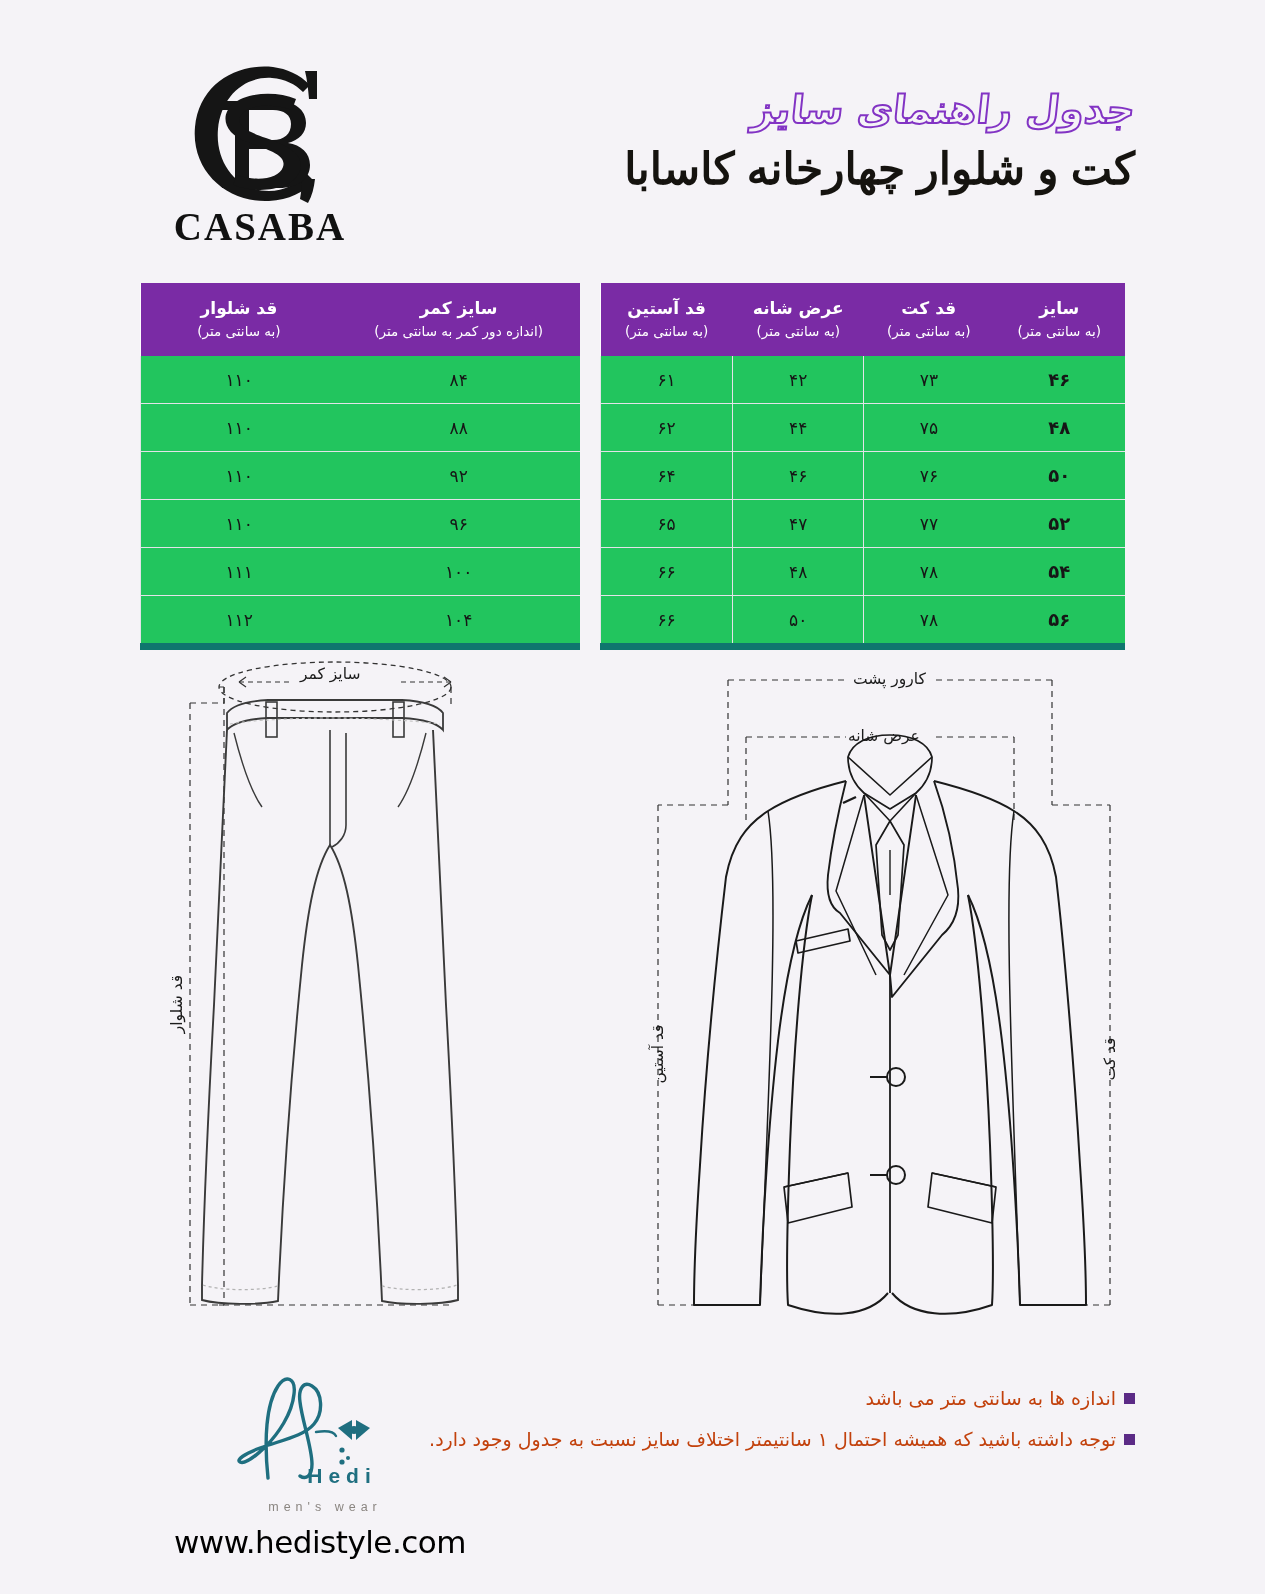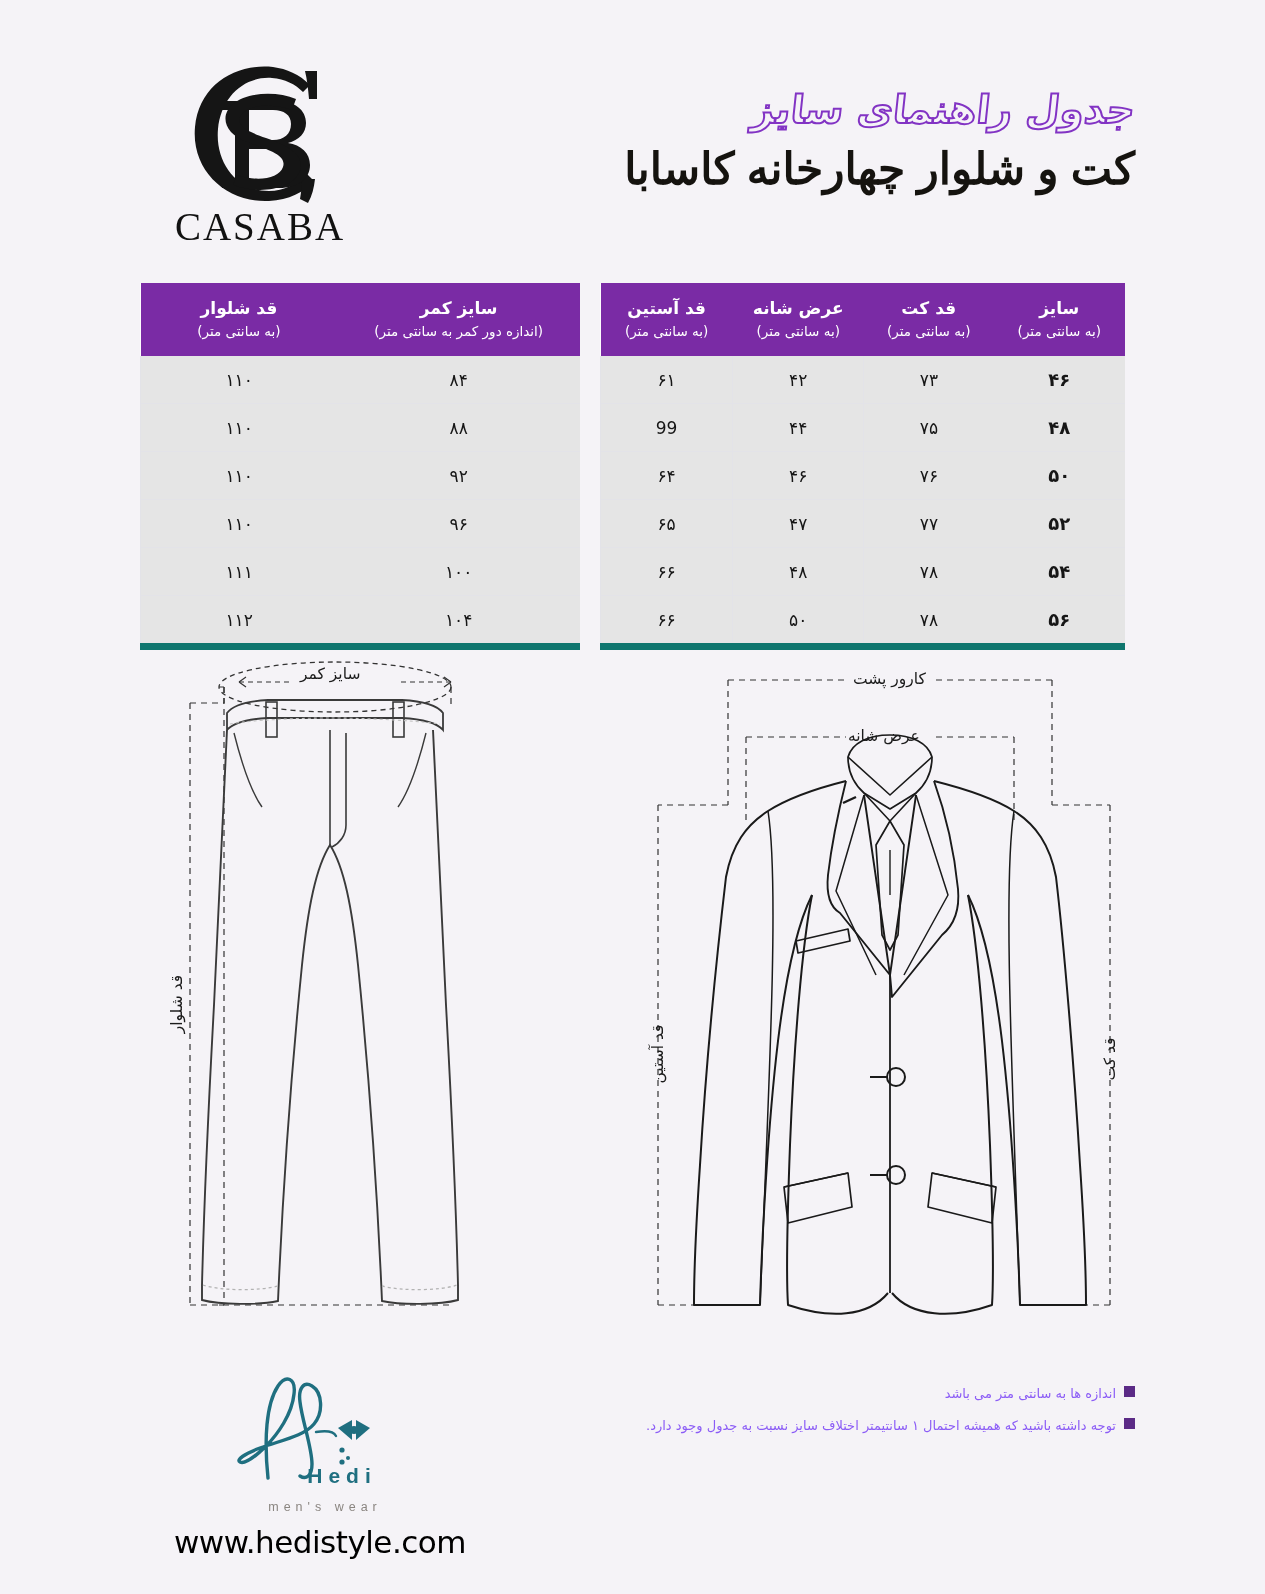--- a/index.html
+++ b/index.html
@@ -39,21 +39,21 @@
   .logo-mark {
     width: 190px;
     height: 160px;
     margin: 0 auto;
     display: block;
   }
   .logo-word {
     font-family: "Liberation Serif", "DejaVu Serif", serif;
     font-size: 39px;
     letter-spacing: 2px;
-    font-weight: 400;
+    font-weight: 700;
     color: #111;
     margin-top: -8px;
     line-height: 1;
   }
   .title-block {
     position: absolute;
     right: 130px;
     top: 50px;
     text-align: right;
     width: 620px;
@@ -118,21 +118,21 @@
     font-weight: 400;
     margin-top: 2px;
   }
   .size-table tbody td {
     text-align: center;
     font-size: 17px;
     height: 45px;
     border-bottom: 1px solid #e3e3e8;
     border-left: 1px solid #e3e3e8;
     color: #161616;
-    background: #e5e5e5;
+    background: #22c55e;
   }
   .size-table tbody tr:last-child td { border-bottom: 7px solid #0f766e; }
   .size-table tbody td:first-child { border-left: none; }
   .size-table tbody td.sizecell { font-weight: 700; font-size: 18px; }
 
   
   .illus {
     position: absolute;
     top: 645px;
     left: 0;
@@ -166,21 +166,21 @@
   }
   .hedi-url {
     font-size: 31px; color: #000000; font-family: "DejaVu Sans", sans-serif;
     margin-top: 10px; letter-spacing: -0.5px; direction: ltr;
   }
   .notes {
     position: absolute; right: 130px; top: 22px; width: 790px;
     text-align: right; direction: rtl;
   }
   .note-line {
-    font-size: 13px; color: #8b5cf6; margin-bottom: 12px;
+    font-size: 19px; color: #c2410c; margin-bottom: 12px;
     direction: rtl; line-height: 1.5;
     font-family: "DejaVu Sans", sans-serif;
   }
   .bullet {
     display: inline-block; width: 11px; height: 11px;
     background: #5b2a86; margin-right: 0; margin-left: 8px;
     vertical-align: 1px;
   }
 </style>
 </head>
@@ -246,21 +246,21 @@
         <tr>
           <td class="sizecell">۴۶</td>
           <td>۷۳</td>
           <td>۴۲</td>
           <td>۶۱</td>
         </tr>
         <tr>
           <td class="sizecell">۴۸</td>
           <td>۷۵</td>
           <td>۴۴</td>
-          <td>99</td>
+          <td>۶۲</td>
         </tr>
         <tr>
           <td class="sizecell">۵۰</td>
           <td>۷۶</td>
           <td>۴۶</td>
           <td>۶۴</td>
         </tr>
         <tr>
           <td class="sizecell">۵۲</td>
           <td>۷۷</td>

